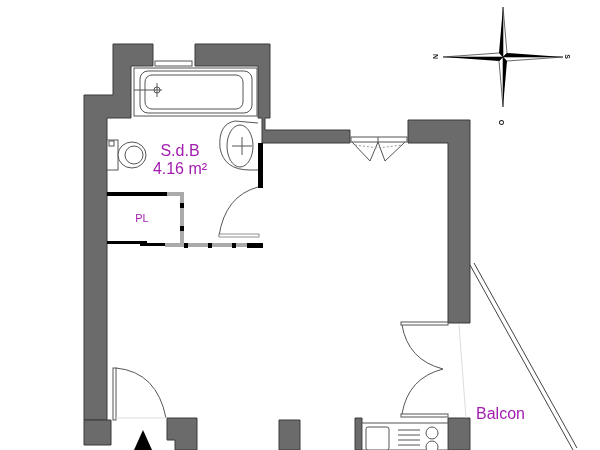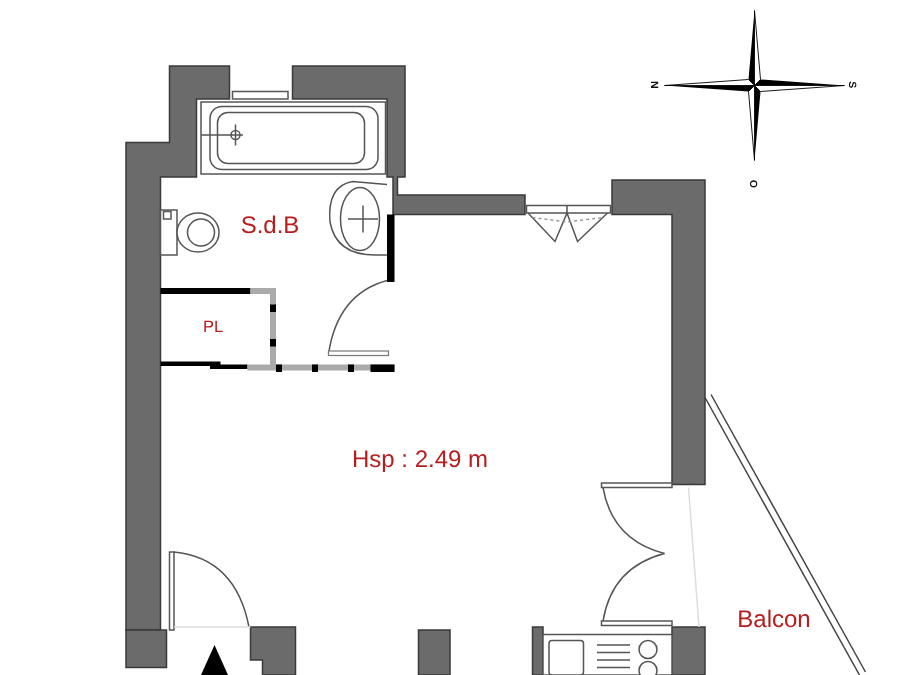--- a/index.html
+++ b/index.html
@@ -1,22 +1,22 @@
 <!DOCTYPE html>
 <html><head>
 <meta charset="utf-8">
 <style>
   html, body { margin: 0; padding: 0; background: #ffffff; }
   body { width: 600px; height: 450px; overflow: hidden; position: relative; font-family: "Liberation Sans", sans-serif; }
   #plan { position: absolute; left: 0; top: 0; width: 600px; height: 450px; }
-  .lbl { position: absolute; color: #b91c1c; text-align: center; font-family: "Liberation Sans", sans-serif; line-height: 1.15; }
+  .lbl { position: absolute; color: #a21caf; text-align: center; font-family: "Liberation Sans", sans-serif; line-height: 1.15; }
   .room-sdb { left: 130px; top: 142px; width: 100px; font-size: 16px; }
   .room-pl { left: 112px; top: 212px; width: 60px; font-size: 11px; }
   .room-sejour { left: 180px; top: 298px; width: 200px; font-size: 16px; }
-  .room-balcon { left: 476px; top: 405px; width: 80px; font-size: 16px; text-align: center; }
+  .room-balcon { left: 476px; top: 405px; width: 80px; font-size: 16px; text-align: left; }
   .compass-letter { position: absolute; font-size: 7px; font-weight: bold; color: #111; font-family: "Liberation Sans", sans-serif; }
 </style>
 </head>
 <body>
 
 <svg id="plan" viewBox="0 0 600 450" xmlns="http://www.w3.org/2000/svg">
 
   <g fill="#6b6b6b" stroke="#3a3a3a" stroke-width="1">
 
     <path d="M113 44 L153 44 L153 66 L131 66 L131 118 L107 118 L107 420 L84 420 L84 95 L113 95 Z"></path>
@@ -128,25 +128,25 @@
     <polygon points="60,0 4,4 0,0" fill="#fff" stroke="#000" stroke-width="0.6"></polygon>
   </g>
 </svg>
 
 <span class="compass-letter" style="left:433px;top:53px;transform:rotate(90deg);">N</span>
 <span class="compass-letter" style="left:565px;top:53px;transform:rotate(90deg);">S</span>
 <span class="compass-letter" style="left:499px;top:119px;transform:rotate(90deg);">O</span>
 
 <div class="lbl room-sdb">
   <div>S.d.B</div>
+  <div>4.16 m²</div>
 </div>
 
 <div class="lbl room-pl">
   <div>PL</div>
 </div>
 
 <div class="lbl room-sejour">
-  <div>Hsp : 2.49 m</div>
 </div>
 
 <div class="lbl room-balcon">
   <div>Balcon</div>
 </div>
 
 </body></html>

